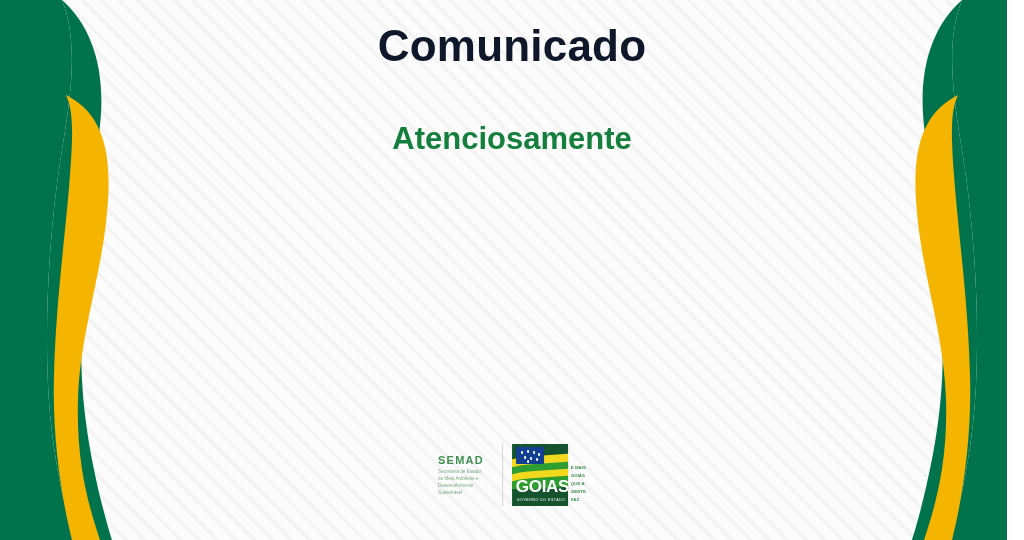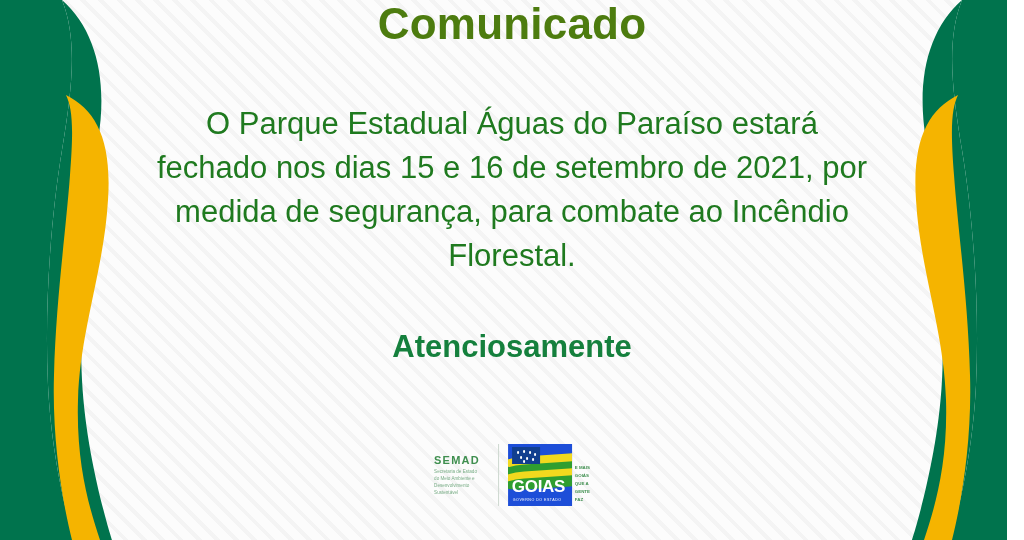--- a/index.html
+++ b/index.html
@@ -59,24 +59,24 @@
     position: absolute;
     left: 118px;
     right: 118px;
     top: 0;
     bottom: 0;
     text-align: center;
   }
 
   .title {
     margin: 0;
-    padding-top: 0;
+    padding-top: 22px;
     font-size: 44px;
     font-weight: bold;
-    color: #4d7c0f;
+    color: #0f172a;
     letter-spacing: 0.2px;
     line-height: 1.1;
   }
 
   .body-text {
     margin: 0;
     padding-top: 54px;
     font-size: 31px;
     font-weight: normal;
     color: #1f7a1f;
@@ -131,23 +131,23 @@
   }
 
   .goias-lockup {
     display: flex;
     align-items: flex-start;
     gap: 3px;
   }
 
   .goias-flag {
     position: relative;
-    width: 64px;
+    width: 56px;
     height: 62px;
-    background: #1d4ed8;
+    background: #14532d;
     overflow: hidden;
   }
   .flag-wave {
     position: absolute;
     left: -6px;
     width: 90px;
     height: 11px;
     border-radius: 50% / 100%;
   }
   .wave-y1 { top: 11px; background: #f2d91e; transform: rotate(-4deg); }
@@ -221,24 +221,20 @@
     <path d="M138,0 C122,40 128,90 138,150 C148,210 156,300 152,385 C148,470 126,540 126,540
              L88,540 C88,540 114,460 118,380 C122,300 112,200 102,140 C92,80 104,30 138,0 Z" fill="#00734d"></path>
     <path d="M134,95 C104,110 88,140 92,200 C96,270 120,330 122,400 C124,465 110,510 100,540
              L128,540 C138,500 148,440 146,375 C144,300 134,230 130,175 C126,125 128,108 134,95 Z" fill="#f5b400"></path>
   </svg>
 
   <div class="right-gutter"></div>
 
   <div class="content">
     <h1 class="title">Comunicado</h1>
-    <p class="body-text">O Parque Estadual Águas do Paraíso estará
-fechado nos dias 15 e 16 de setembro de 2021, por
-medida de segurança, para combate ao Incêndio
-Florestal.</p>
     <p class="closing">Atenciosamente</p>
   </div>
 
   <div class="logo-lockup">
 
     <div class="semad-block">
       <p class="semad-word">SEMAD</p>
       <p class="semad-sub">Secretaria de Estado
 do Meio Ambiente e
 Desenvolvimento

